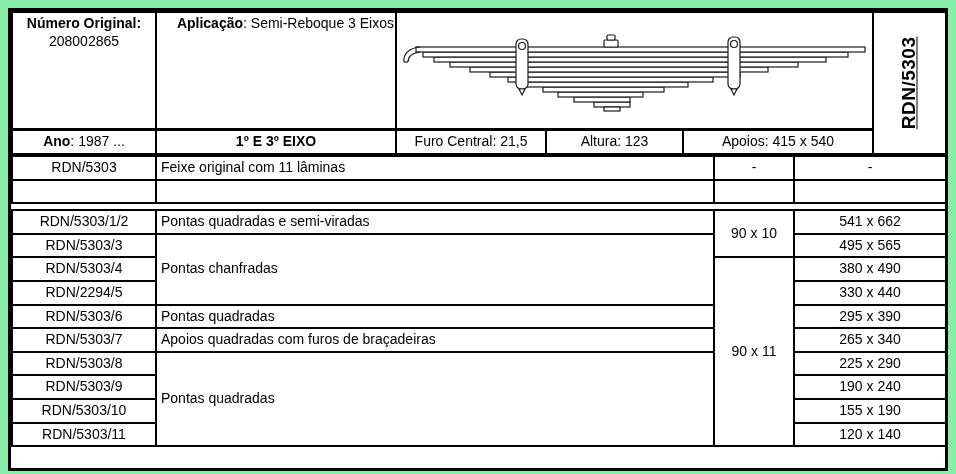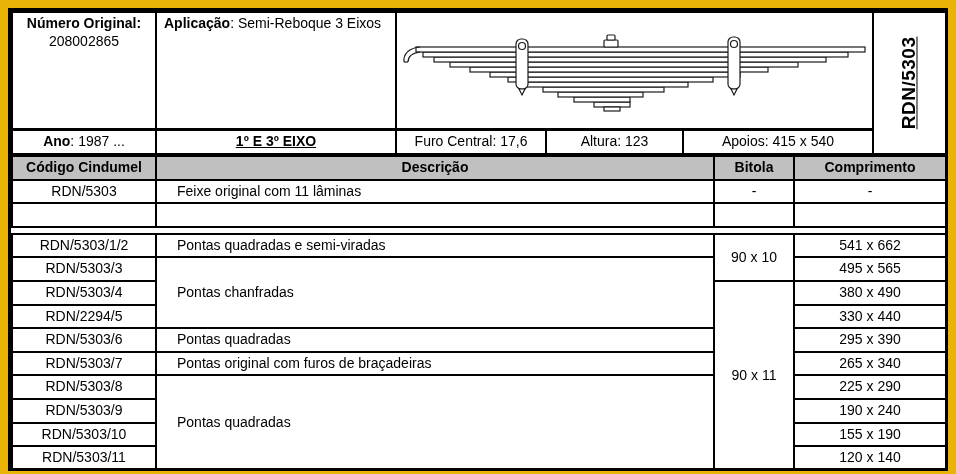--- a/index.html
+++ b/index.html
@@ -1,49 +1,49 @@
 <!DOCTYPE html>
 <html><head>
 <meta charset="utf-8">
 <style>
   * { margin:0; padding:0; box-sizing:border-box; }
   html,body { background:#ffffff; }
   .page {
-    width:956px; height:474px; position:relative; background:#eab308;
+    width:956px; height:474px; position:relative; background:#86efac;
     font-family:"Liberation Sans", sans-serif; color:#000;
   }
   .frame {
     position:absolute; left:8px; top:8px; width:940px; height:463px;
     border:3px solid #000; background:#fff; overflow:hidden;
   }
   table { border-collapse:collapse; table-layout:fixed; width:934px; }
   td, th {
     border:2px solid #000; padding:0 2px; font-size:14px; line-height:1.25;
     text-align:center; vertical-align:middle; overflow:hidden; white-space:nowrap;
   }
   
   table.top tr.rowA > td { height:112px; border-bottom:3px solid #000; }
   table.top tr.rowB > td { height:25px; }
-  td.talign { vertical-align:top; text-align:left; padding:2px 7px; }
+  td.talign { vertical-align:top; text-align:right; padding:2px 1px; }
   td.num-cell { vertical-align:top; padding-top:2px; }
   .b { font-weight:bold; }
-  .u { text-decoration:underline; }
+  .u { }
   td.diagram-cell { padding:0; vertical-align:middle; }
   td.code-vert { border-bottom:2px solid #000 !important; }
   .vwrap { display:flex; align-items:center; justify-content:center; height:137px; }
   .vert {
     transform:rotate(-90deg); font-weight:bold; font-size:19px;
     text-decoration:underline; letter-spacing:0.5px; white-space:nowrap;
   }
   
   th { background:#c0c0c0; font-weight:bold; height:23px; }
   table.main tr { height:23.6px; }
   tr.row-first { height:26px; }
   tr.row-empty { height:24px; }
-  td.desc { text-align:left; padding-left:20px;border-radius:10px; }
+  td.desc { text-align:left; padding-left:4px;border-radius:10px; }
   .spacer { width:934px; height:5px; background:#fff; }
   svg .ln { fill:#ffffff; stroke:#1c1c1c; stroke-width:1.2; }
   svg .st { fill:none; stroke:#1c1c1c; stroke-width:1.2; }
 </style>
 </head>
 <body>
 
 <div class="page">
   <div class="frame">
 
@@ -104,41 +104,35 @@
           </div>
         </td>
       </tr>
       <tr class="rowB">
         <td>
           <span class="b">Ano</span><span>: 1987 ...</span>
         </td>
         <td>
           <span class="b u">1º E 3º EIXO</span>
         </td>
-        <td>Furo Central: 17,6</td>
+        <td>Furo Central: 21,5</td>
         <td>Altura: 123</td>
         <td>Apoios: 415 x 540</td>
       </tr>
     </tbody>
       </table>
 
     <table class="main">
       <colgroup>
         <col style="width:144px">
           <col style="width:558px">
           <col style="width:80px">
           <col style="width:152px">
       </colgroup>
       <tbody>
-          <tr>
-        <th>Código Cindumel</th>
-        <th>Descrição</th>
-        <th>Bitola</th>
-        <th>Comprimento</th>
-      </tr>
       <tr class="row-first">
         <td>RDN/5303</td>
         <td class="desc">Feixe original com 11 lâminas</td>
         <td>-</td>
         <td>-</td>
       </tr>
       <tr class="row-empty">
         <td></td>
         <td></td>
         <td></td>
@@ -177,21 +171,21 @@
         <td>RDN/2294/5</td>
         <td>330 x 440</td>
       </tr>
       <tr>
         <td>RDN/5303/6</td>
         <td class="desc">Pontas quadradas</td>
         <td>295 x 390</td>
       </tr>
       <tr>
         <td>RDN/5303/7</td>
-        <td class="desc">Pontas original com furos de braçadeiras</td>
+        <td class="desc">Apoios quadradas com furos de braçadeiras</td>
         <td>265 x 340</td>
       </tr>
       <tr>
         <td>RDN/5303/8</td>
         <td class="desc" rowspan="4">Pontas quadradas</td>
         <td>225 x 290</td>
       </tr>
       <tr>
         <td>RDN/5303/9</td>
         <td>190 x 240</td>

